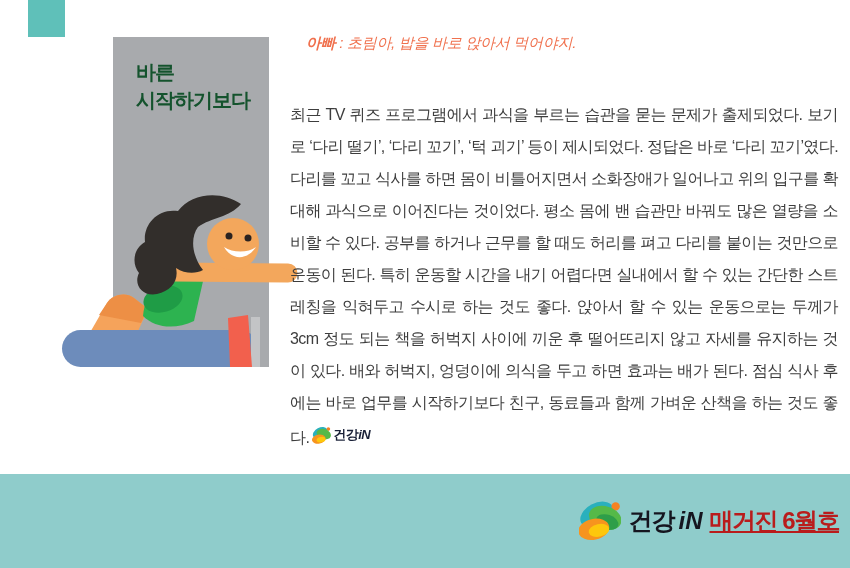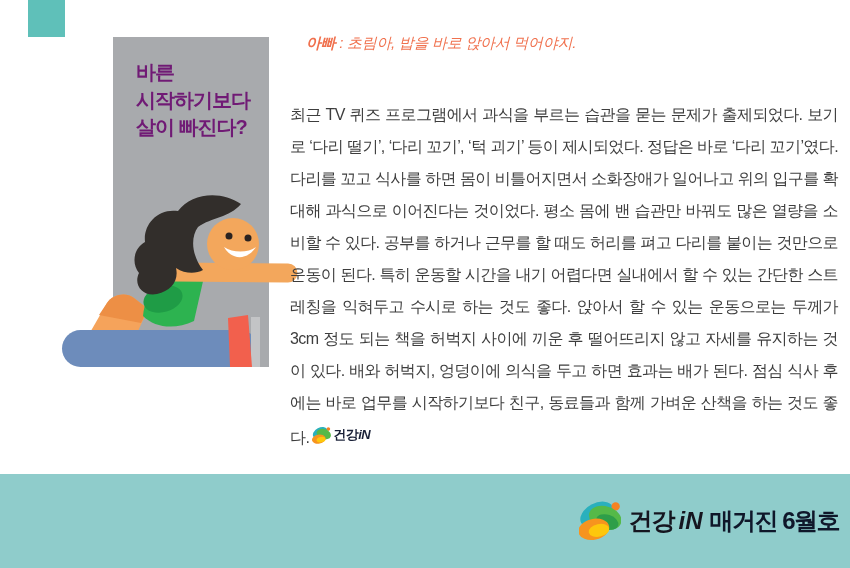--- a/index.html
+++ b/index.html
@@ -10,21 +10,21 @@
     font-family:"Liberation Sans","DejaVu Sans",sans-serif;
   }
   
   #accent-square{position:absolute;left:28px;top:0;width:37px;height:37px;background:#5fc0b9;}
   
   #title-box{
     position:absolute;left:113px;top:37px;width:156px;height:330px;
     background:#a8aaad;padding:22px 0 0 23px;
   }
   .title-line{
-    color:#701a75;font-size:20px;font-weight:bold;line-height:27.5px;
+    color:#14532d;font-size:20px;font-weight:bold;line-height:27.5px;
     letter-spacing:-1px;white-space:nowrap;
   }
   
   #figure-svg{position:absolute;left:45px;top:186px;width:265px;height:182px;}
   
   #dialog{
     position:absolute;left:306px;top:31px;width:548px;
     font-style:italic;color:#f0714e;font-size:15px;line-height:23px;letter-spacing:-0.3px;
   }
   .speaker{font-weight:bold;}
@@ -42,34 +42,33 @@
   #inline-logo .inline-in{font-size:13px;font-weight:bold;font-style:italic;color:#1a2138;}
   
   #footer-band{position:absolute;left:0;top:474px;width:850px;height:94px;background:#8fcccb;}
   #footer-lockup{
     position:absolute;right:11px;top:0;height:94px;
     display:flex;align-items:center;
   }
   #footer-logo{width:42px;height:48px;margin-right:7px;}
   .footer-brand{font-size:24px;font-weight:bold;color:#15151f;letter-spacing:-1px;}
   .footer-in{font-size:24px;font-weight:bold;font-style:italic;color:#15151f;margin:0 2px 0 4px;}
-  .footer-mag{font-size:24px;font-weight:bold;color:#0f172a;letter-spacing:-1.5px;margin-left:5px;}
+  .footer-mag{font-size:24px;font-weight:bold;color:#b91c1c;letter-spacing:-1.5px;margin-left:5px;text-decoration:underline;}
   .footer-url{font-size:25px;color:#c5a8ac;letter-spacing:-0.5px;margin-left:8px;}
 </style>
 </head>
 <body>
 
 <div id="page">
 
   <div id="accent-square"></div>
 
   <div id="title-box">
     <div class="title-line">바른</div>
     <div class="title-line">시작하기보다</div>
-    <div class="title-line">살이 빠진다?</div>
   </div>
 
   <svg id="figure-svg" viewBox="0 0 265 182">
 
     <g>
       <path d="M43,150 L62,117 C68,108 81,106 89,112 L103,123 L89,154 Z" fill="#f5a35b"></path>
       <path d="M62,117 C68,108 81,106 89,112 L103,123 L96,137 L54,129 Z" fill="#ed8f45"></path>
     </g>
 
     <rect x="17" y="144" width="196" height="37" rx="18.5" fill="#6d8cbb"></rect>

